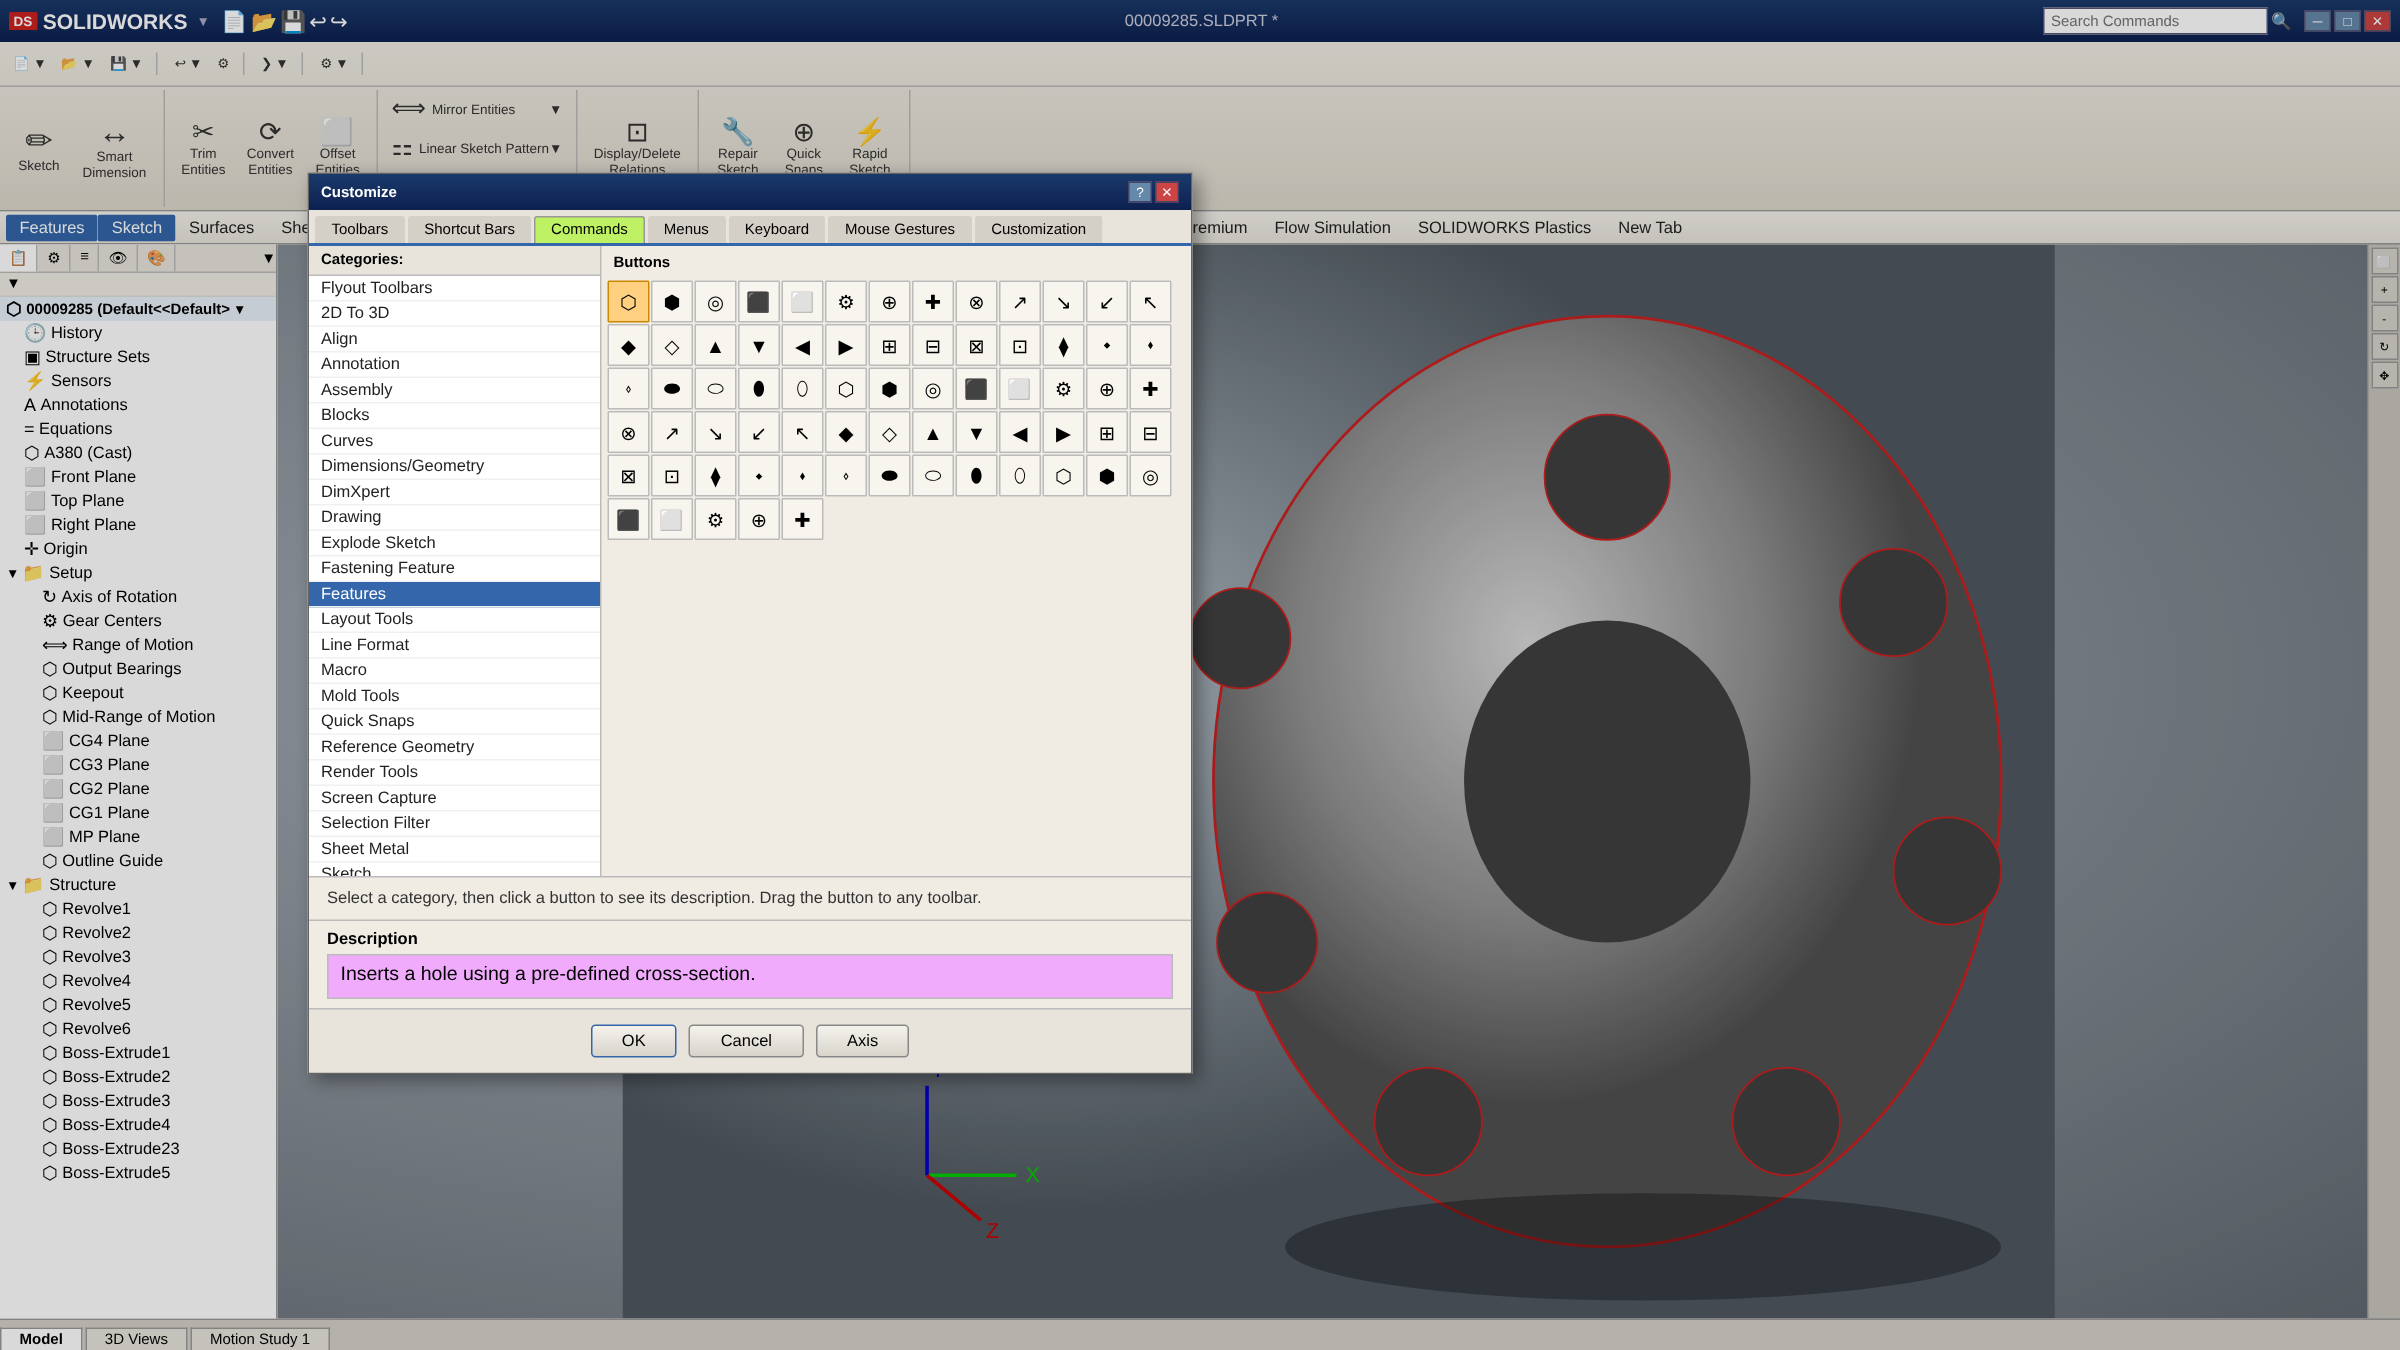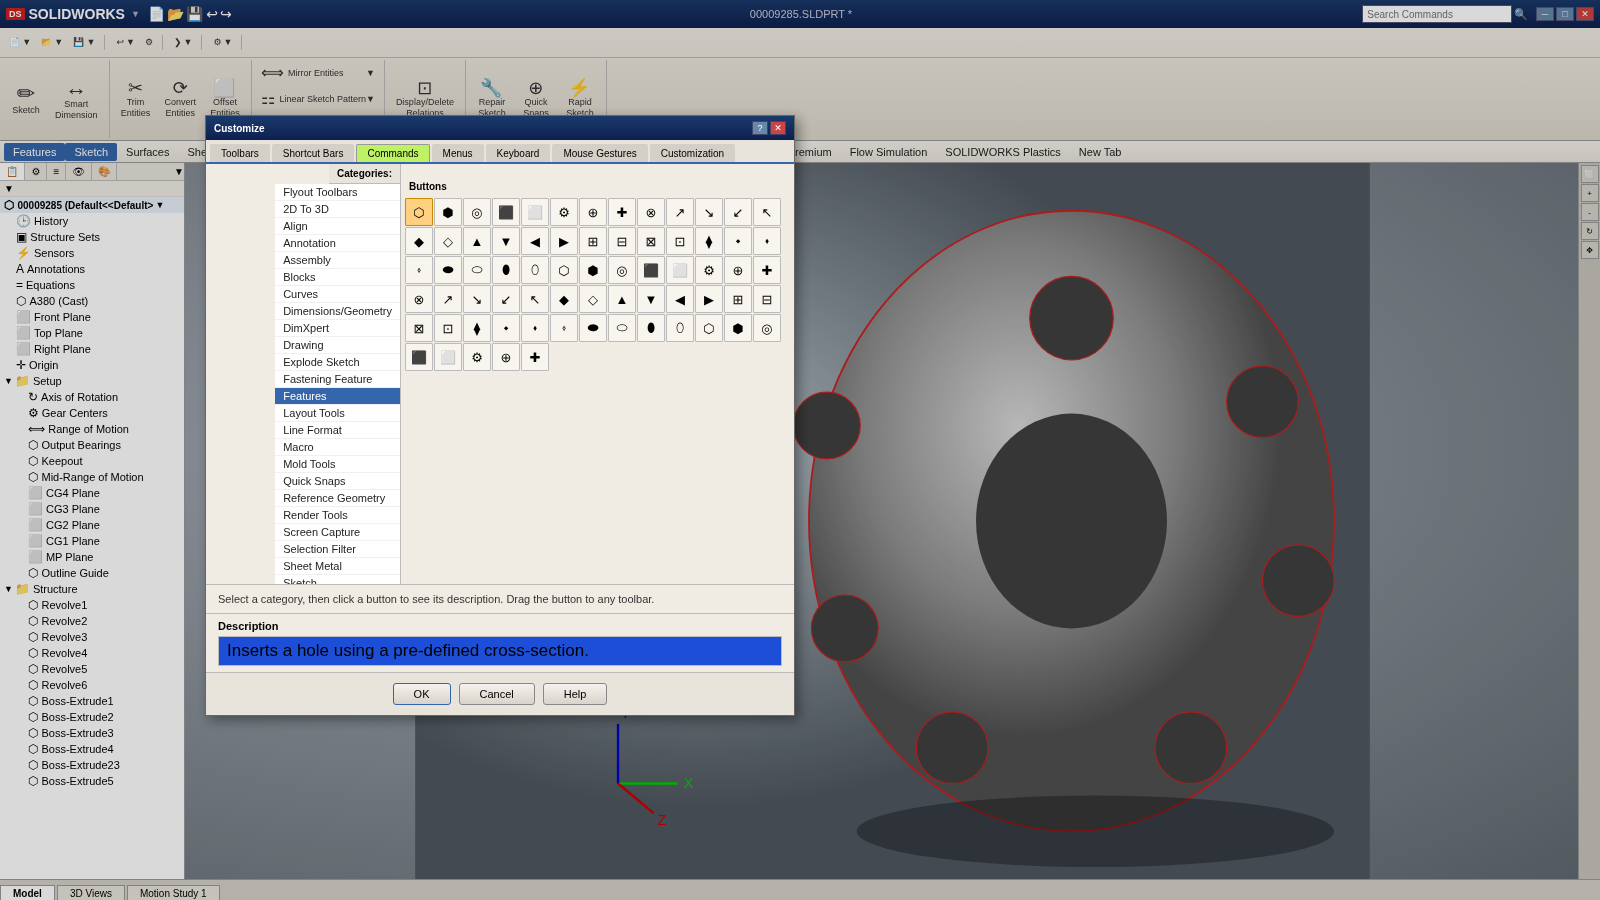--- a/index.html
+++ b/index.html
@@ -135,37 +135,37 @@
       border-bottom: none; border-radius: 2px 2px 0 0; margin-right: 2px;
       background: #d4d0c8;
     }
     .dtab.active { background: #bef264; border-color: #999; border-bottom-color: #f0ece4; color: #000; }
 
     
     #dialog-content {
       display: flex; height: 420px;
     }
     #categories-panel {
-      width: 195px; border-right: 1px solid #bbb; display: flex; flex-direction: column; align-items: flex-end;
+      width: 195px; border-right: 1px solid #bbb; display: flex; flex-direction: column;
     }
     #categories-header {
       padding: 4px 8px; font-weight: bold; font-size: 10px; background: #e8e4dc;
       border-bottom: 1px solid #bbb;
     }
     #categories-list {
       flex: 1; overflow-y: scroll; background: white;
     }
     .cat-item {
       padding: 2px 8px; cursor: pointer; font-size: 11px; color: #222;
       border-bottom: 1px solid #f0f0f0;
     }
     .cat-item.selected { background: #3366aa; color: white; }
 
     #buttons-panel {
-      flex: 1; display: flex; flex-direction: column; padding: 4px; margin-top: 11px;
+      flex: 1; display: flex; flex-direction: column; padding: 4px;
     }
     #buttons-header {
       font-weight: bold; font-size: 10px; padding: 2px 4px; margin-bottom: 4px;
     }
     #buttons-grid {
       display: flex; flex-wrap: wrap; gap: 1px; align-content: flex-start;
     }
     .btn-icon {
       width: 28px; height: 28px; border: 1px solid #bbb; background: #f8f4ee;
       cursor: pointer; display: flex; align-items: center; justify-content: center;
@@ -190,22 +190,22 @@
       padding: 8px 12px; font-size: 11px; color: #333;
       border-top: 1px solid #bbb;
     }
 
     
     #description-area {
       border-top: 1px solid #bbb; padding: 6px 12px;
     }
     #desc-header { font-weight: bold; font-size: 11px; margin-bottom: 4px; }
     #desc-box {
-      border: 1px solid #bbb; background: #1d4ed8; padding: 4px 8px;
-      min-height: 30px; font-size: 17px; margin-top: 2px;
+      border: 1px solid #bbb; background: #f0abfc; padding: 4px 8px;
+      min-height: 30px; font-size: 13px; margin-top: 2px;
     }
 
     
     #dialog-buttons {
       display: flex; justify-content: center; gap: 8px;
       padding: 10px; border-top: 1px solid #bbb; background: #e8e4dc;
     }
     .dlg-btn {
       padding: 4px 20px; font-size: 11px; cursor: pointer;
       background: linear-gradient(to bottom, #f5f2ec, #d8d4cc);
@@ -737,16 +737,16 @@
     <div id="instruction-text">Select a category, then click a button to see its description. Drag the button to any toolbar.</div>
 
     <div id="description-area">
       <div id="desc-header">Description</div>
       <div id="desc-box">Inserts a hole using a pre-defined cross-section.</div>
     </div>
 
     <div id="dialog-buttons">
       <button class="dlg-btn primary">OK</button>
       <button class="dlg-btn">Cancel</button>
-      <button class="dlg-btn">Help</button>
+      <button class="dlg-btn">Axis</button>
     </div>
   </div>
 </div>
 
 </body></html>

